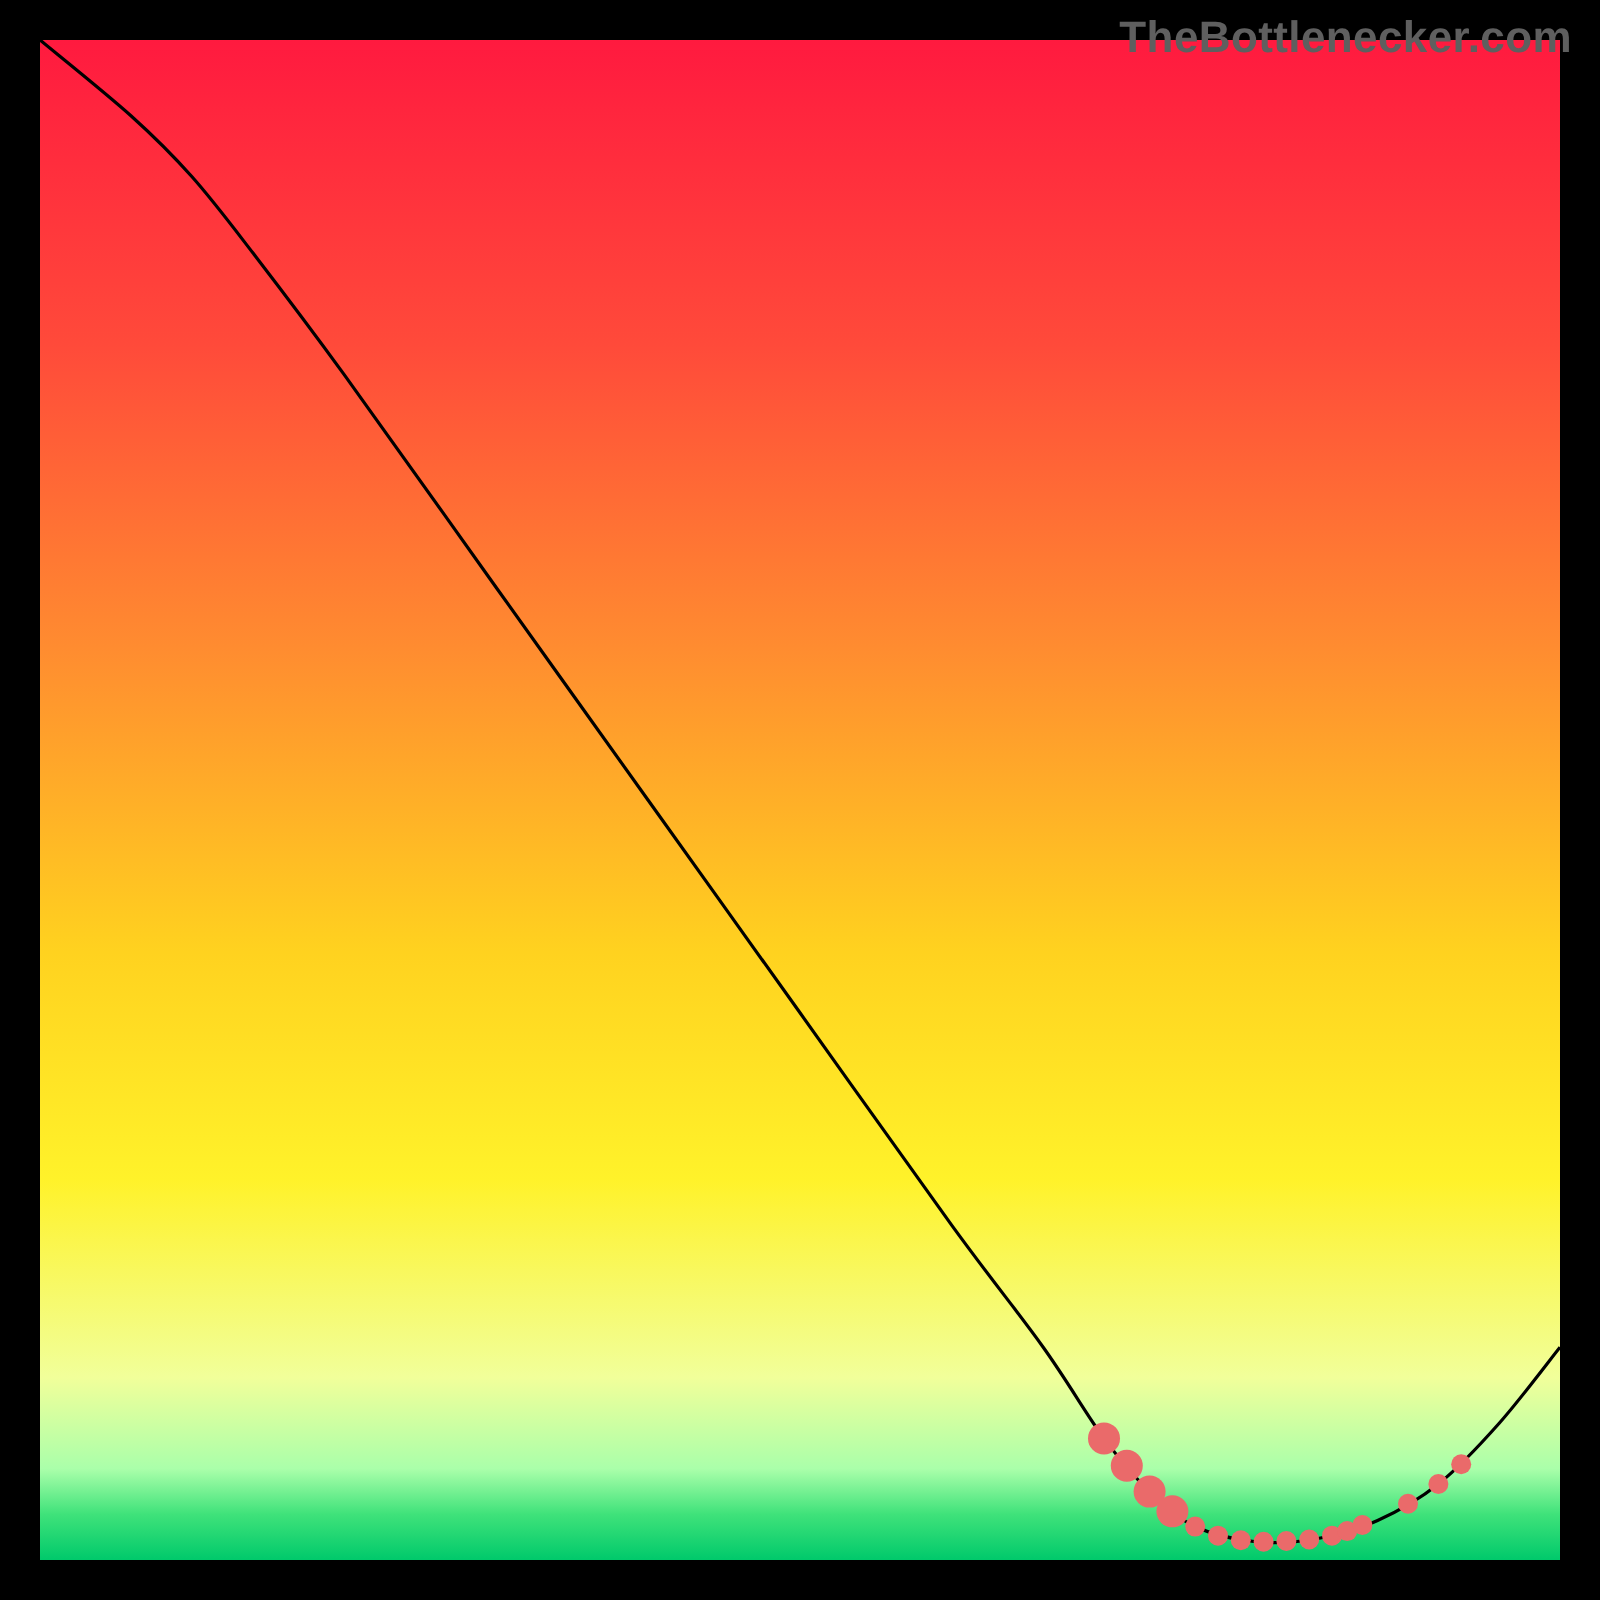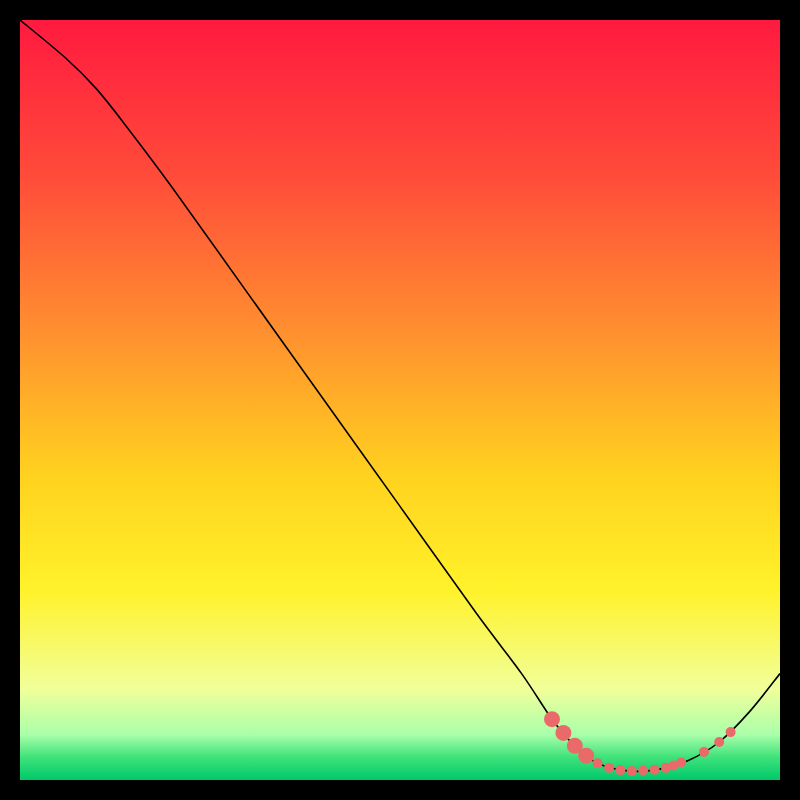--- a/index.html
+++ b/index.html
@@ -32,20 +32,21 @@
     top: 20px;
     width: 760px;
     height: 760px;
   }
   svg { display: block; }
 </style>
 </head>
 <body>
 
 <div class="wrap">
+  <div class="watermark">TheBottlenecker.com</div>
   <svg class="plot" width="760" height="760" viewBox="0 0 760 760">
     <defs>
       <linearGradient id="bg-grad" x1="0" y1="0" x2="0" y2="1">
           <stop offset="0%" stop-color="#ff1a3f"></stop>
           <stop offset="20%" stop-color="#ff4a3a"></stop>
           <stop offset="40%" stop-color="#ff8c30"></stop>
           <stop offset="60%" stop-color="#ffd21f"></stop>
           <stop offset="75%" stop-color="#fff22a"></stop>
           <stop offset="88%" stop-color="#f1ff9a"></stop>
           <stop offset="94%" stop-color="#aaffaa"></stop>

